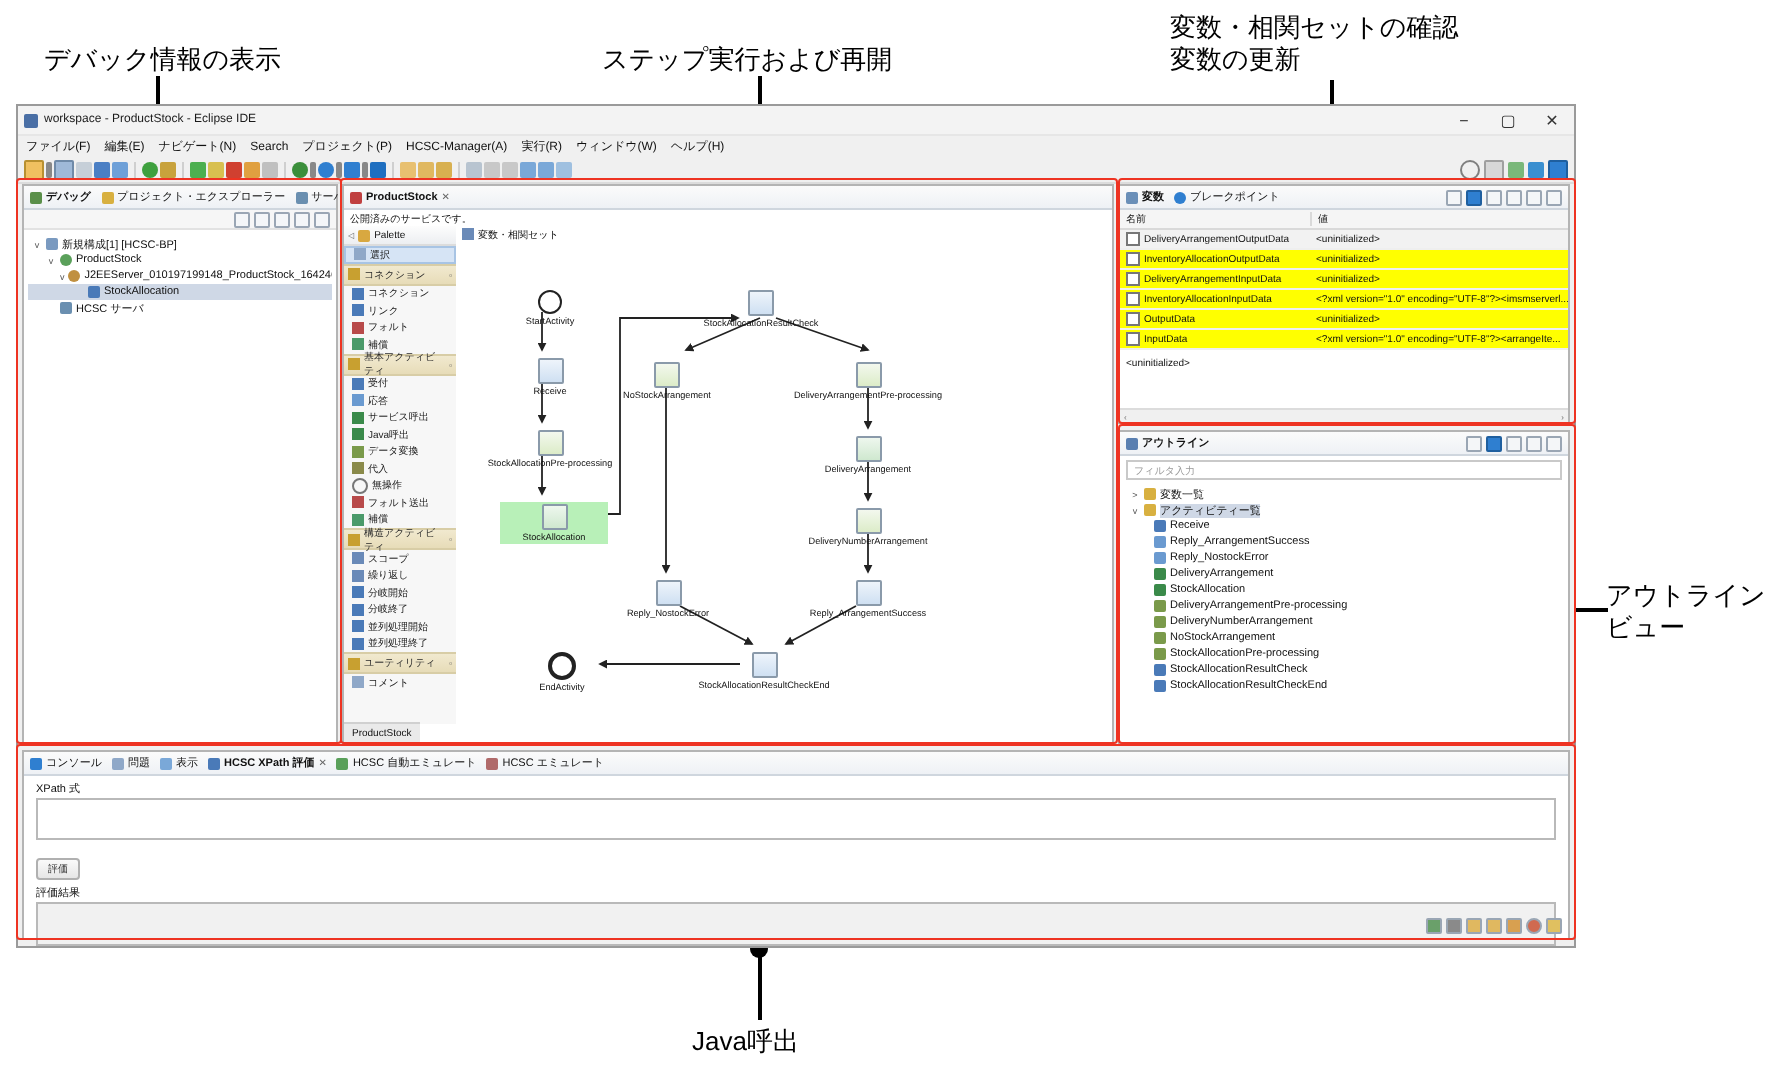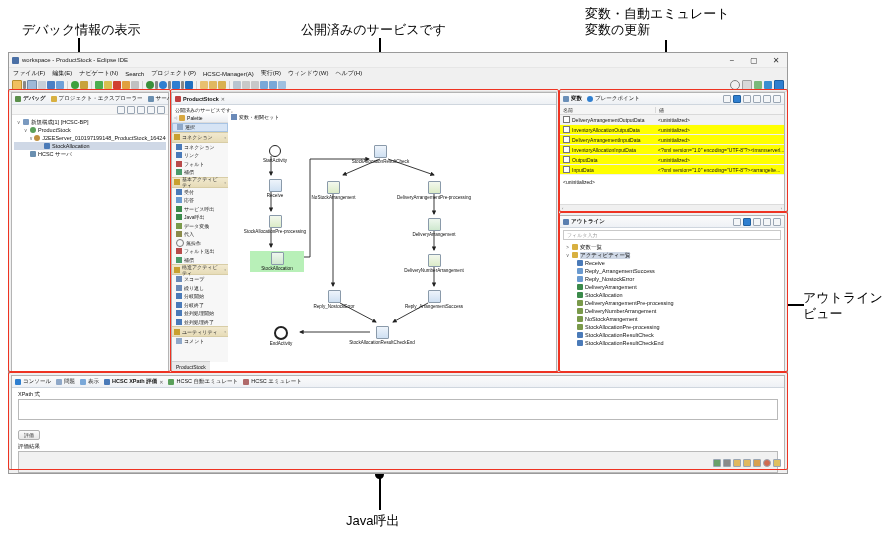--- a/index.html
+++ b/index.html
@@ -94,25 +94,25 @@
   .status-tab{position:absolute;left:0;bottom:0;height:9px;display:flex;align-items:center;
     padding:0 4px;font-size:5px;color:#111;background:#eaeaea;border-top:1px solid #d0d0d0;}
 </style>
 </head>
 <body>
 
 <div class="anno" style="left:22px;top:22px;">デバック情報の表示</div>
 <div class="anno-line" style="left:78px;top:38px;width:1.6px;height:50px;"></div>
 <div class="anno-dot" style="left:74px;top:84px;"></div>
 
-<div class="anno" style="left:301px;top:22px;">公開済みのサービスです</div>
+<div class="anno" style="left:301px;top:22px;">ステップ実行および再開</div>
 <div class="anno-line" style="left:379px;top:38px;width:1.6px;height:42px;"></div>
 <div class="anno-dot" style="left:375px;top:76px;"></div>
 
-<div class="anno" style="left:585px;top:6px;">変数・自動エミュレート
+<div class="anno" style="left:585px;top:6px;">変数・相関セットの確認
 変数の更新</div>
 <div class="anno-line" style="left:665px;top:40px;width:1.6px;height:44px;"></div>
 <div class="anno-dot" style="left:661px;top:80px;"></div>
 
 <div class="anno" style="left:803px;top:290px;">アウトライン
 ビュー</div>
 <div class="anno-line" style="left:782px;top:304px;width:22px;height:1.6px;"></div>
 <div class="anno-dot" style="left:776px;top:300px;"></div>
 
 <div class="anno" style="left:346px;top:513px;">Java呼出</div>

